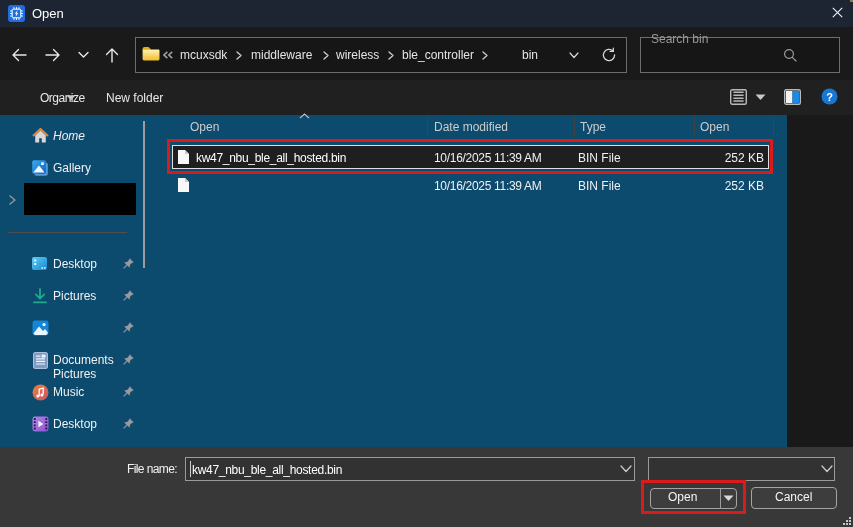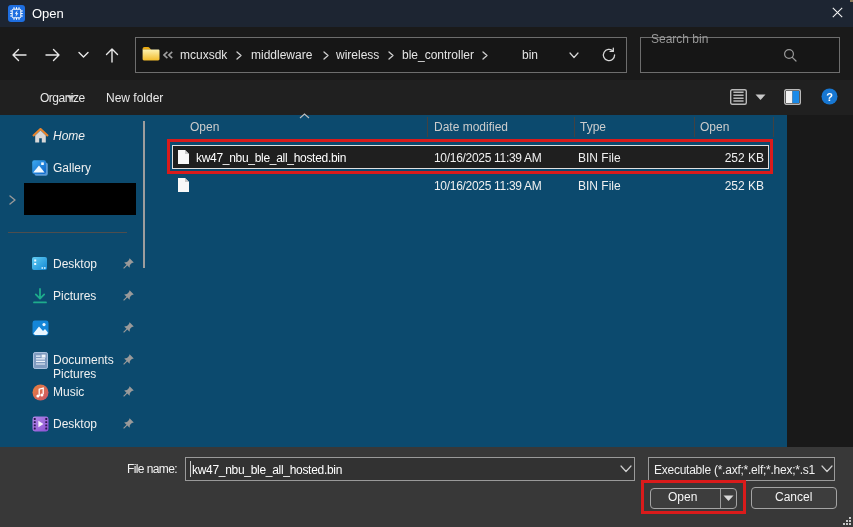--- a/index.html
+++ b/index.html
@@ -267,21 +267,20 @@
   <div class="t" style="left:177px;top:462px;color:#f2f2f2;letter-spacing:-0.6px;transform:translateX(-100%);">File name:</div>
 
   <div class="abs" style="left:185px;top:457px;width:450px;height:24px;background:#323232;border:1px solid #9a9a9a;"></div>
   <div class="abs" style="left:190px;top:461px;width:1px;height:16px;background:#cfcfcf;"></div>
   <div class="t" style="left:192px;top:463px;color:#ffffff;letter-spacing:-0.3px;">kw47_nbu_ble_all_hosted.bin</div>
   <svg class="abs" style="left:620px;top:465px" width="12" height="8" viewBox="0 0 12 8">
       <path d="M1 1 6 6.5 11 1" stroke="#cfcfcf" stroke-width="1.2" fill="none" stroke-linecap="round" stroke-linejoin="round"></path>
     </svg>
 
   <div class="abs" style="left:648px;top:457px;width:187px;height:24px;background:#323232;border:1px solid #9a9a9a;"></div>
-  <div class="t" style="left:654px;top:463px;color:#f0f0f0;letter-spacing:-0.25px;">Executable (*.axf;*.elf;*.hex;*.s1</div>
   <svg class="abs" style="left:821px;top:465px" width="12" height="8" viewBox="0 0 12 8">
       <path d="M1 1 6 6.5 11 1" stroke="#cfcfcf" stroke-width="1.2" fill="none" stroke-linecap="round" stroke-linejoin="round"></path>
     </svg>
 
   <div class="abs" style="left:641px;top:480px;width:105px;height:34px;border:3px solid #da1b1b;"></div>
 
   <div class="abs" style="left:650px;top:488px;width:87px;height:21px;background:#3d3d3d;border:1px solid #a4a4a4;border-radius:4px;"></div>
   <div class="t" style="left:668px;top:490px;color:#f5f5f5;">Open</div>
   <div class="abs" style="left:720px;top:489px;width:1px;height:19px;background:#9c9c9c;"></div>
   <svg class="abs" style="left:723px;top:495px" width="11" height="7" viewBox="0 0 11 7">

